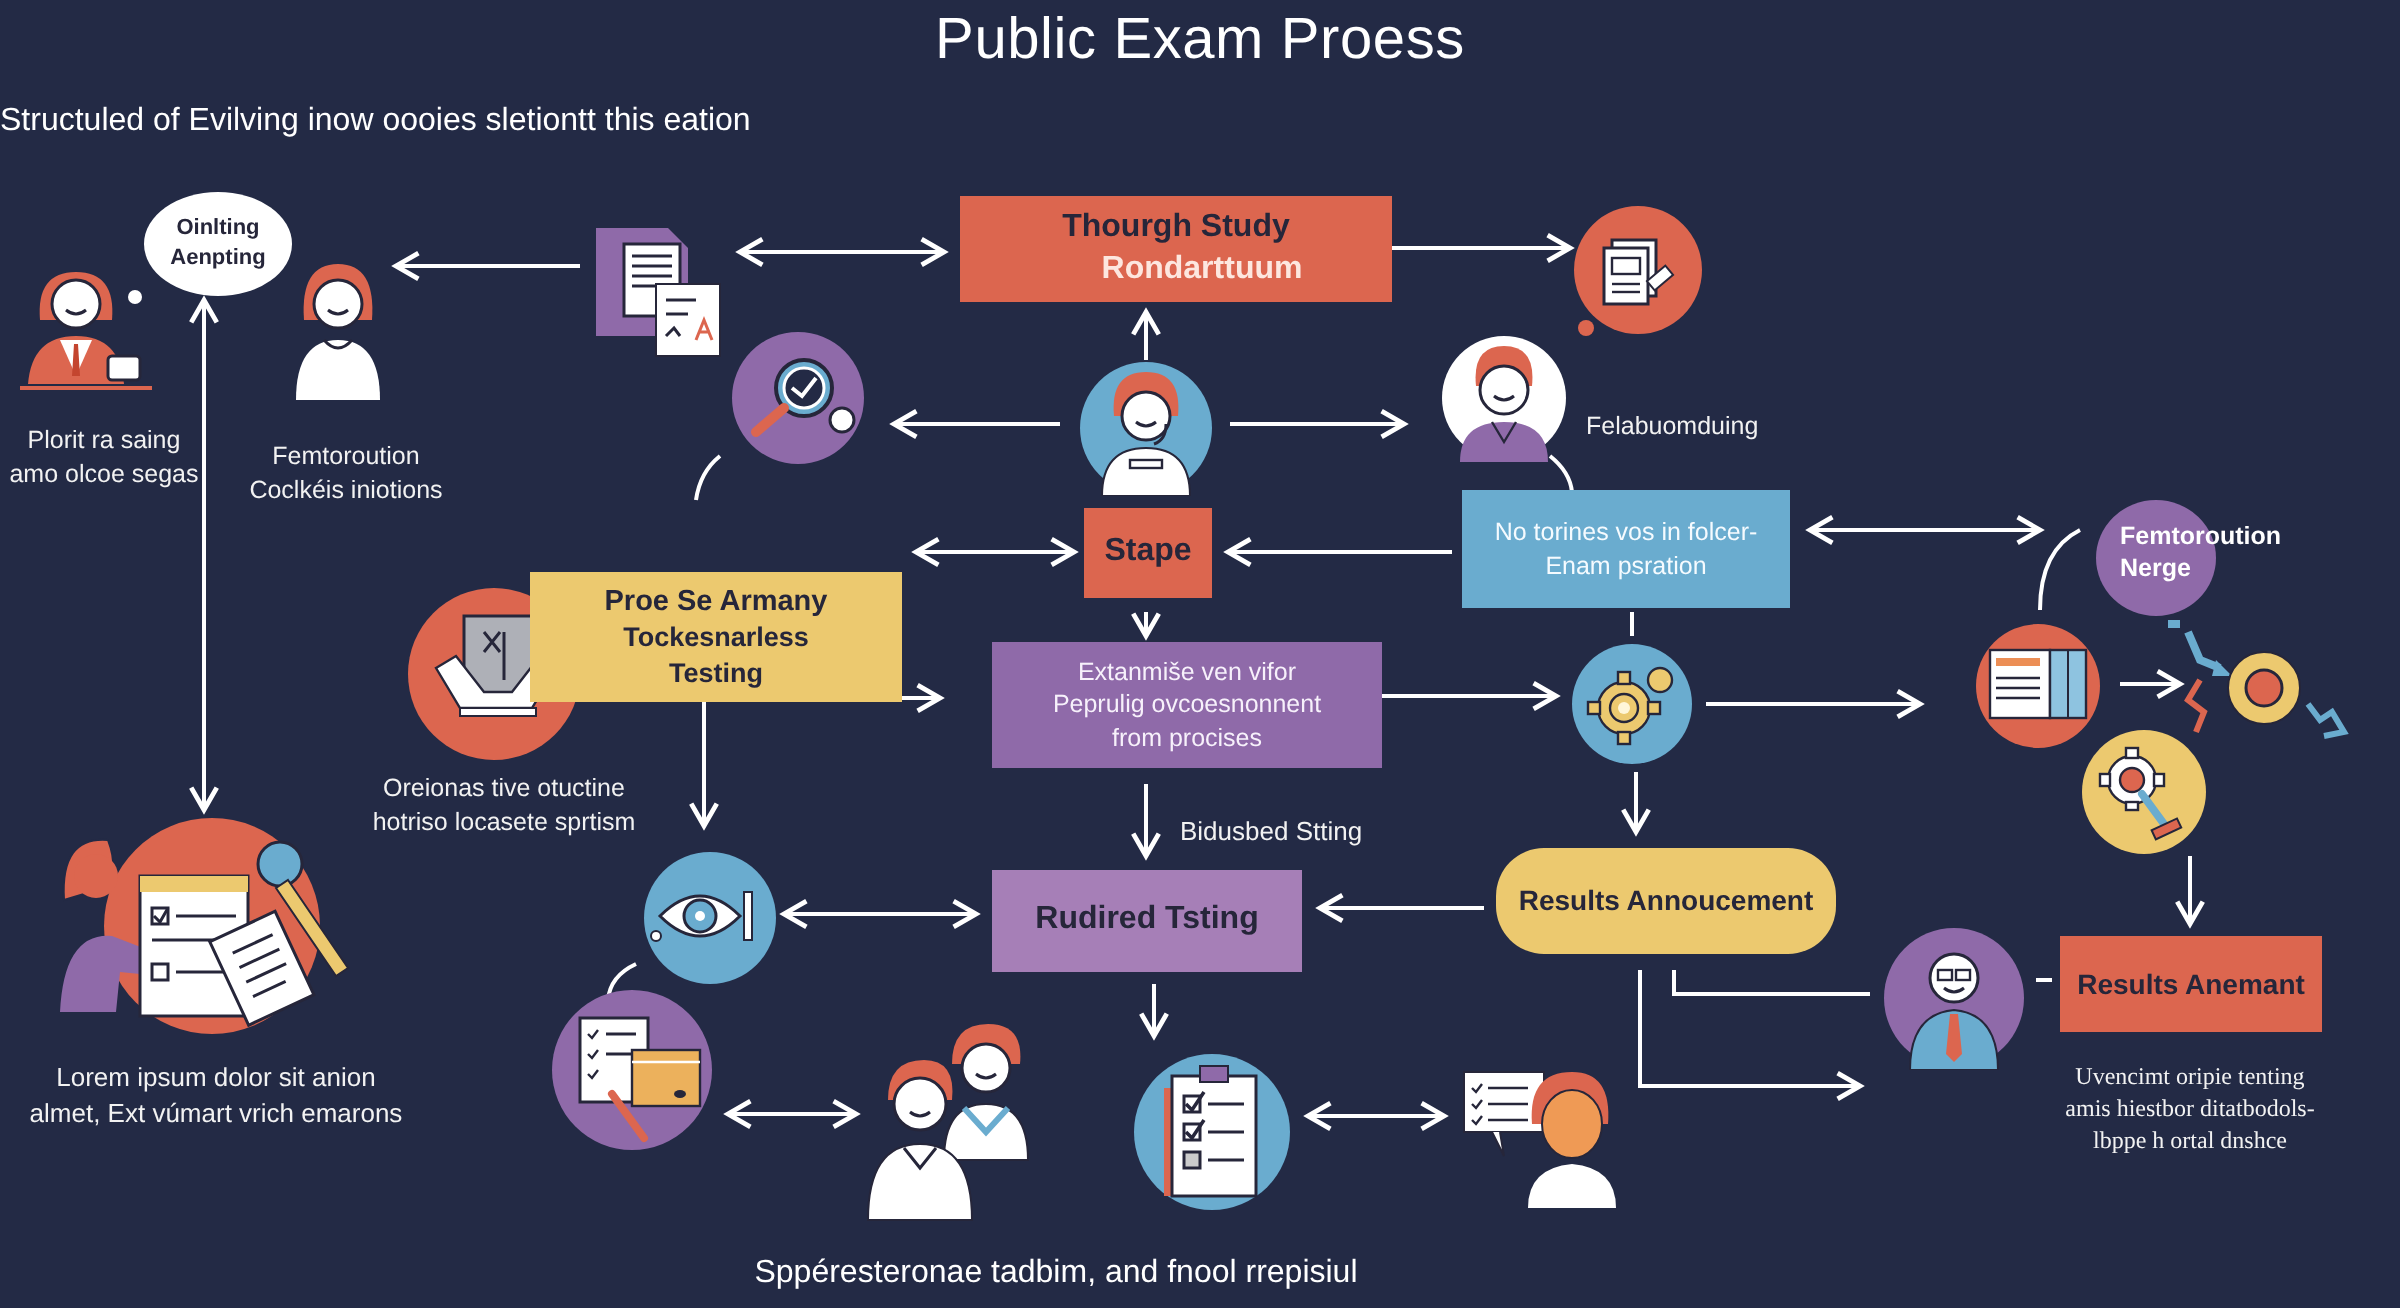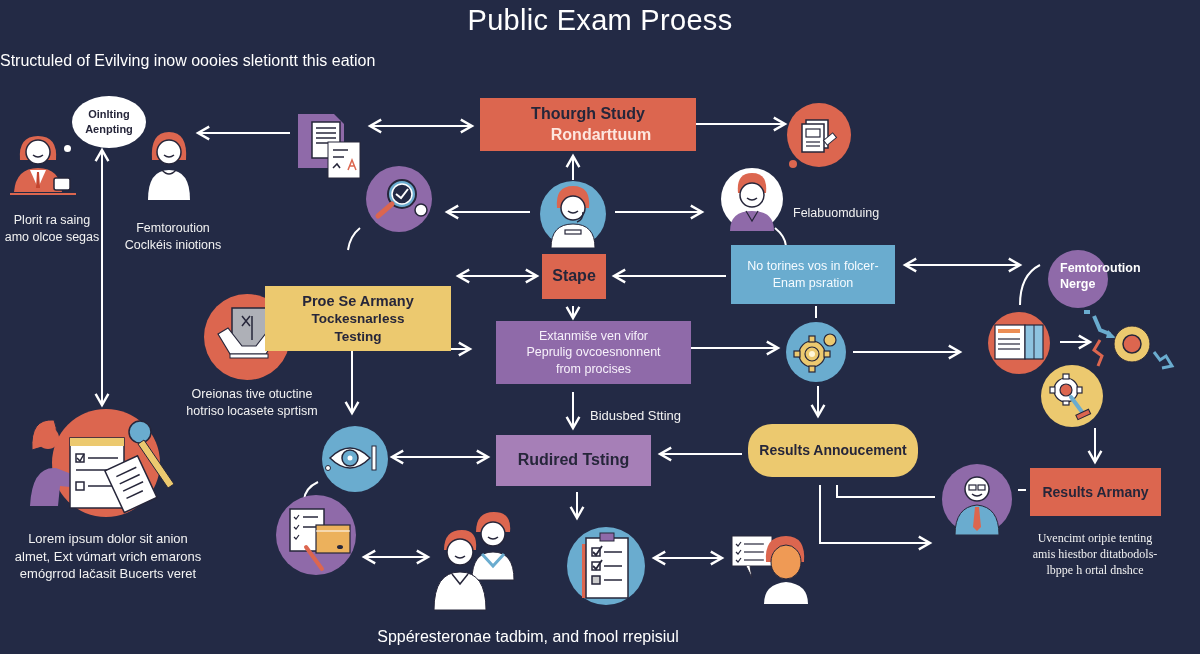--- a/index.html
+++ b/index.html
@@ -132,21 +132,20 @@
     <line x1="100" y1="70" x2="122" y2="70" stroke="#26263a" stroke-width="1.5"></line>
     <line x1="100" y1="78" x2="122" y2="78" stroke="#26263a" stroke-width="1.5"></line>
     <line x1="100" y1="86" x2="118" y2="86" stroke="#26263a" stroke-width="1.5"></line>
   </g>
   <circle cx="118" cy="24" r="11" fill="#6aaccf" stroke="#26263a" stroke-width="1.5"></circle>
   <path d="M122,32 L152,76 L146,80 L116,36 Z" fill="#ecc96f" stroke="#26263a" stroke-width="1"></path>
 </svg>
 <div class="cap" style="left:8px;top:530px;width:200px;font-size:13px;">
   <div>Lorem ipsum dolor sit anion</div>
   <div>almet, Ext vúmart vrich emarons</div>
-  <div>emógrrod lačasit Bucerts veret</div>
 </div>
 
 <svg class="abs" style="left:296px;top:112px" width="68" height="68" viewBox="0 0 68 68">
   <path d="M2,2 L38,2 L48,12 L48,56 L2,56 Z" fill="#8f6aa9"></path>
   <rect x="16" y="10" width="28" height="36" fill="#fff" stroke="#26263a" stroke-width="1.5"></rect>
   <line x1="20" y1="16" x2="40" y2="16" stroke="#26263a" stroke-width="1.5"></line>
   <line x1="20" y1="21" x2="40" y2="21" stroke="#26263a" stroke-width="1.5"></line>
   <line x1="20" y1="26" x2="40" y2="26" stroke="#26263a" stroke-width="1.5"></line>
   <line x1="20" y1="31" x2="40" y2="31" stroke="#26263a" stroke-width="1.5"></line>
   <rect x="32" y="30" width="32" height="36" fill="#fff" stroke="#26263a" stroke-width="1"></rect>
@@ -356,21 +355,21 @@
 <svg class="abs" style="left:941px;top:463px" width="72" height="72" viewBox="0 0 72 72">
   <circle cx="36" cy="36" r="35" fill="#8f6aa9"></circle>
   <circle cx="36" cy="26" r="12" fill="#fff" stroke="#26263a" stroke-width="1.5"></circle>
   <rect x="28" y="22" width="7" height="5" fill="none" stroke="#26263a" stroke-width="1.2"></rect>
   <rect x="37" y="22" width="7" height="5" fill="none" stroke="#26263a" stroke-width="1.2"></rect>
   <path d="M31,31 Q36,35 41,31" stroke="#26263a" fill="none" stroke-width="1.5"></path>
   <path d="M14,72 Q14,44 36,42 Q58,44 58,72 Z" fill="#6aaccf" stroke="#26263a" stroke-width="1"></path>
   <path d="M34,44 L38,44 L40,64 L36,68 L32,64 Z" fill="#dc664f"></path>
 </svg>
 <div class="box b-orange dark" style="left:1030px;top:468px;width:131px;height:48px;font-size:14px;font-weight:bold;">
-  <div>Results Armany</div>
+  <div>Results Anemant</div>
 </div>
 <div class="cap" style="left:1010px;top:530px;width:170px;font-size:12px;font-family:Liberation Serif, serif;">
   <div>Uvencimt oripie tenting</div>
   <div>amis hiestbor ditatbodols-</div>
   <div>lbppe h ortal dnshce</div>
 </div>
 
 <div class="abs" style="left:0;width:1056px;top:628px;text-align:center;font-size:16px;">Sppéresteronae tadbim, and fnool rrepisiul</div>
 
 </body></html>

